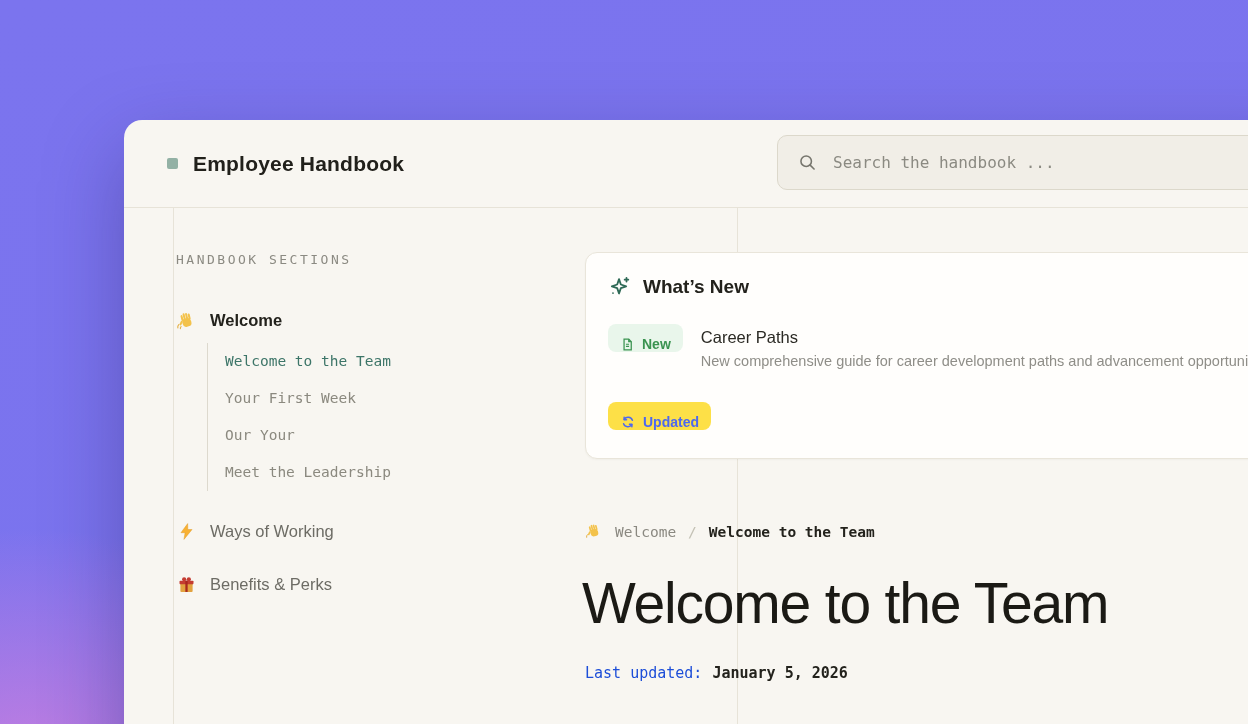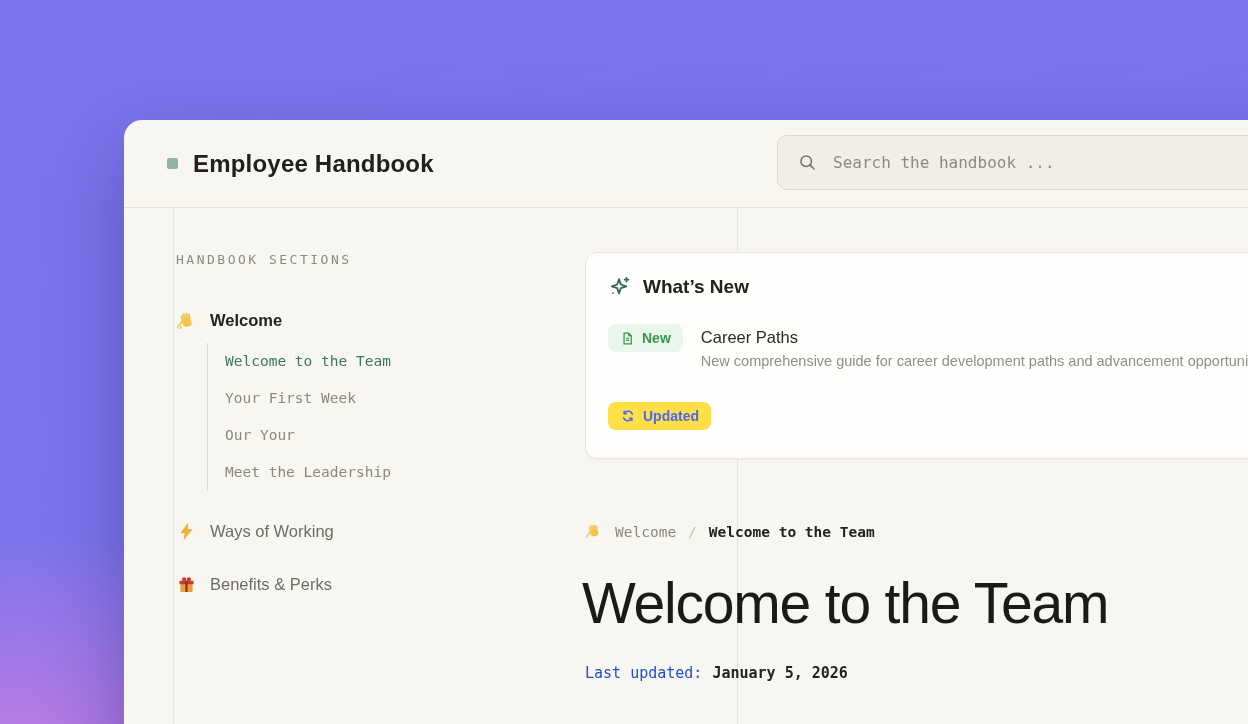--- a/index.html
+++ b/index.html
@@ -20,21 +20,21 @@
     box-shadow:0 30px 80px rgba(38,30,95,0.35);
   }
 
   
   .app-header {
     position:absolute; left:0; top:0; right:0; height:88px;
     border-bottom:1px solid #e7e3d8;
     display:flex; align-items:center; padding-left:43px;
   }
   .logo-square { width:11px; height:11px; border-radius:2px; background:#93b1a5; margin-right:15px; }
-  .app-title { font-size:24px; font-weight:700; color:#21201b; letter-spacing:0.2px; }
+  .app-title { font-size:21px; font-weight:700; color:#21201b; letter-spacing:0.2px; }
 
   .search-box {
     position:absolute; left:653px; top:15px; width:560px; height:55px;
     background:#f1eee7; border:1px solid #dcd8cb; border-radius:10px;
     display:flex; align-items:center; padding-left:19px; gap:15px;
   }
   .search-box input {
     flex:1; border:none; outline:none; background:transparent;
     font-family:"DejaVu Sans Mono","Liberation Mono",monospace;
     font-size:16px; color:#55544e;
@@ -75,21 +75,21 @@
   .news-card {
     width:790px; background:#fffefc; border:1px solid #e9e5da; border-radius:12px;
     padding:22px 24px 28px 22px; box-shadow:0 1px 2px rgba(60,50,20,0.04);
     position:relative;
   }
   .news-header { display:flex; align-items:center; gap:12px; }
   .news-title { font-size:19px; font-weight:700; color:#23221c; }
   .news-row { display:flex; align-items:flex-start; gap:18px; margin-top:26px; }
   .news-row + .news-row { margin-top:30px; }
   .badge {
-    display:inline-flex; align-items:center; gap:7px; flex:none;
+    display:inline-flex; align-items:flex-end; gap:7px; flex:none;
     height:28px; padding:0 12px; border-radius:8px;
     font-size:14px; font-weight:600; white-space:nowrap;
   }
   .badge.new { background:#e9f6eb; color:#3a9350; }
   .badge.updated { background:#fde047; color:#4d68ef; }
   .news-item-title { font-size:16.5px; font-weight:500; color:#2b2a24; line-height:20px; margin-top:3px; }
   .news-item-desc { font-size:14.5px; color:#8f8e88; line-height:21px; margin-top:4px; white-space:nowrap; }
 
   .breadcrumb {
     position:absolute; left:0; top:272px;

